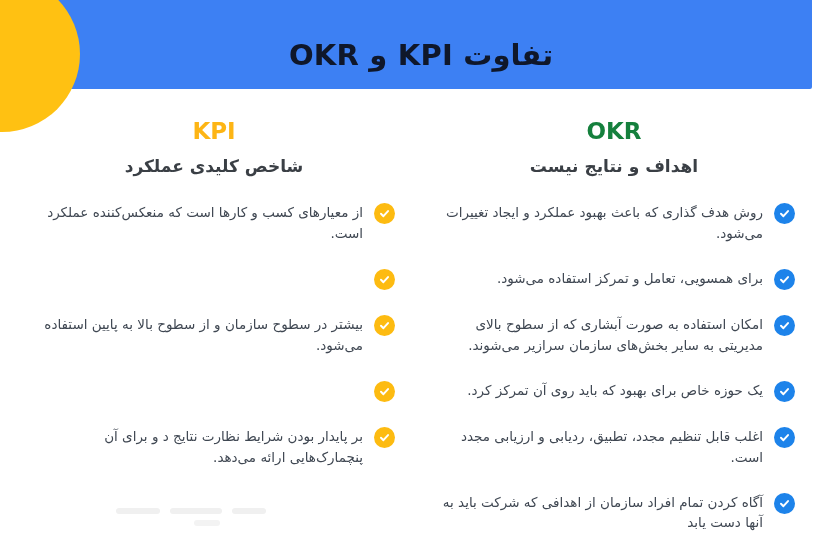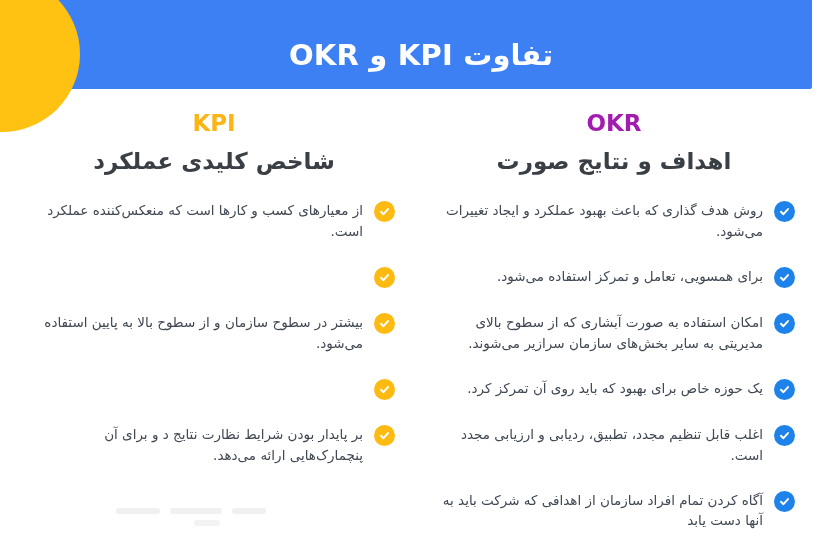--- a/index.html
+++ b/index.html
@@ -7,37 +7,37 @@
     position:relative; width:840px; height:560px; overflow:hidden;
     background:#ffffff; font-family:"DejaVu Sans", sans-serif;
   }
   
   .header-band {
     position:absolute; left:30px; top:0; width:782px; height:89px;
     background:#3d80f3; border-radius:0 0 2px 2px;
     display:flex; align-items:center; justify-content:center; z-index:1;
   }
   .page-title {
-    direction:rtl; color:#ffffff; font-size:29px; font-weight:bold;
+    direction:rtl; color:#0f172a; font-size:29px; font-weight:bold;
     letter-spacing:0.3px; margin-top:20px;
   }
   .yellow-circle {
     position:absolute; left:-76px; top:-24px; width:156px; height:156px;
     border-radius:50%; background:#ffc112; z-index:2;
   }
   
   .columns { position:absolute; top:104px; left:0; width:840px; }
   .col { position:absolute; top:0; width:362px; direction:rtl; }
   .col-kpi { left:33px; }
   .col-okr { left:433px; }
   .col-head { text-align:center; margin-bottom:26px; }
-  .col-heading { font-size:23px; font-weight:bold; margin:6px 0 12px 0; }
+  .col-heading { font-size:23px; font-weight:bold; margin:14px 0 12px 0; }
   .col-heading.kpi { color:#fdb515; }
-  .col-heading.okr { color:#a21caf; }
-  .col-subtitle { font-size:23px; font-weight:bold; color:#3a3f45; }
+  .col-heading.okr { color:#15803d; }
+  .col-subtitle { font-size:17px; font-weight:bold; color:#3a3f45; }
   
   .items { display:flex; flex-direction:column; gap:24px; }
   .item { display:flex; align-items:flex-start; gap:11px; min-height:21px; }
   .check {
     flex:0 0 auto; width:21px; height:21px; border-radius:50%;
     display:flex; align-items:center; justify-content:center; margin-top:1px;
   }
   .check svg { width:13px; height:13px; display:block; }
   .check-kpi { background:#fdbb11; }
   .check-okr { background:#1d83ea; }
@@ -107,21 +107,21 @@
               </svg>
             </span>
           <p class="item-text">بر پایدار بودن شرایط نظارت نتایج د و برای آن پنچمارک‌هایی ارائه می‌دهد.</p>
         </div>
       </div>
     </div>
 
     <div class="col col-okr">
       <div class="col-head">
         <div class="col-heading okr">OKR</div>
-        <div class="col-subtitle">اهداف و نتایج صورت</div>
+        <div class="col-subtitle">اهداف و نتایج نیست</div>
       </div>
       <div class="items">
         <div class="item">
           <span class="check check-okr">
               <svg viewBox="0 0 24 24">
                 <path d="M5.5 12.5 L10 17 L18.5 7.5" stroke="#ffffff" stroke-width="3.6" fill="none" stroke-linecap="round" stroke-linejoin="round"></path>
               </svg>
             </span>
           <p class="item-text">روش هدف گذاری که باعث بهبود عملکرد و ایجاد تغییرات می‌شود.</p>
         </div>

